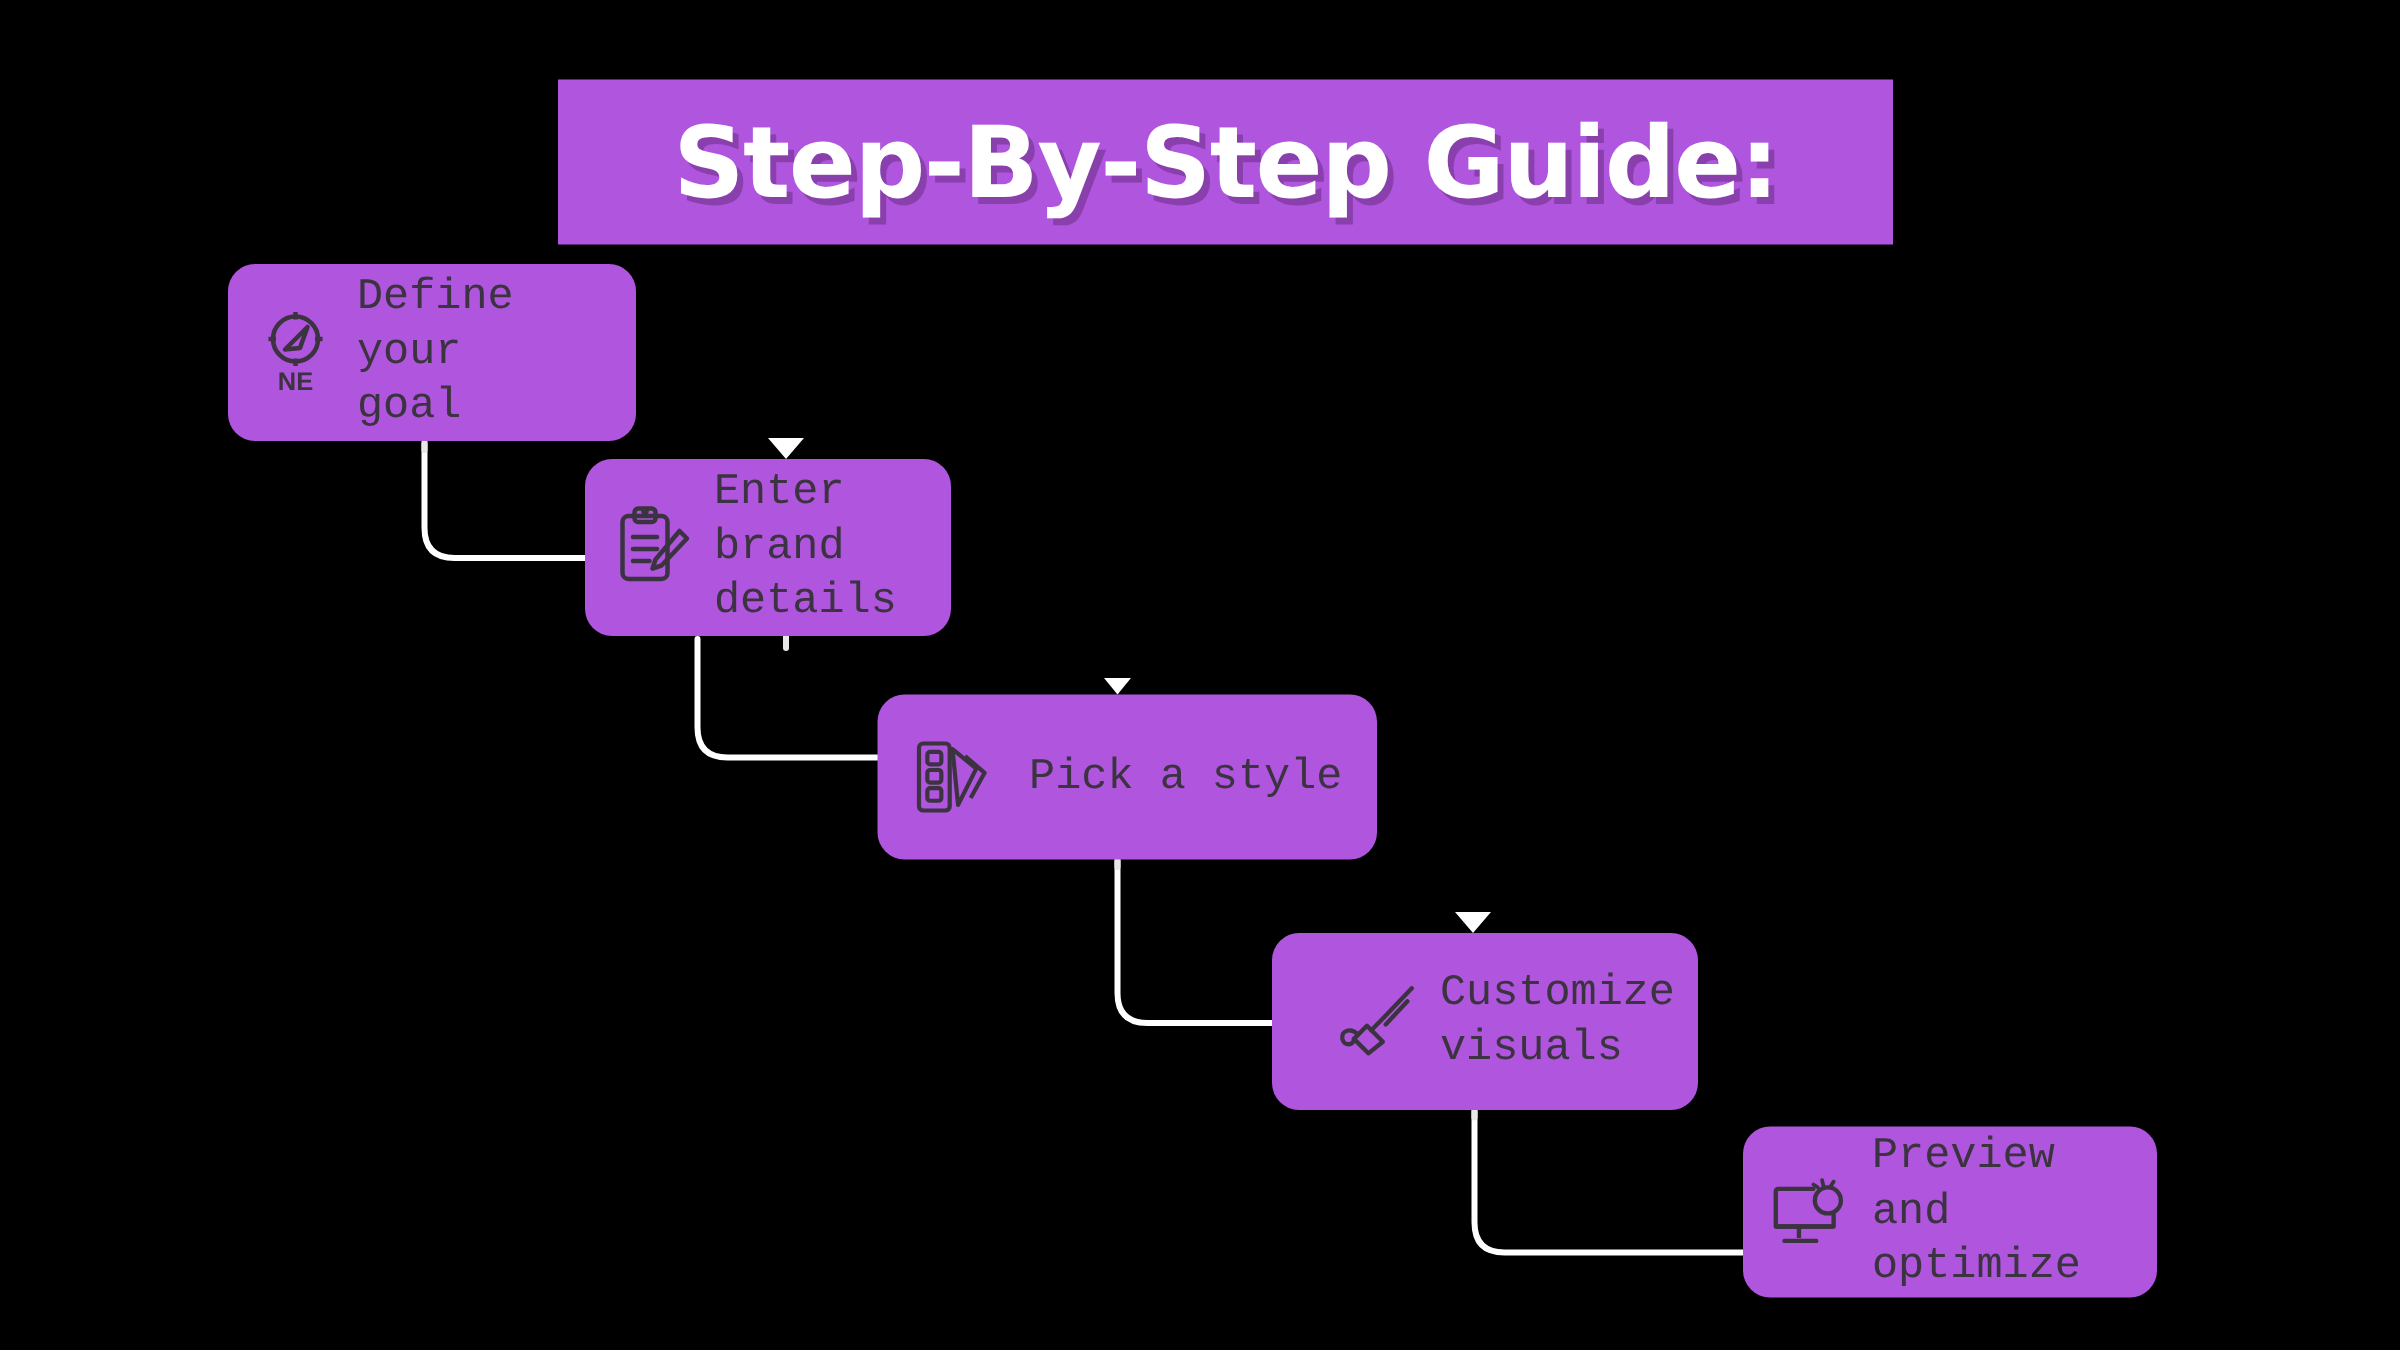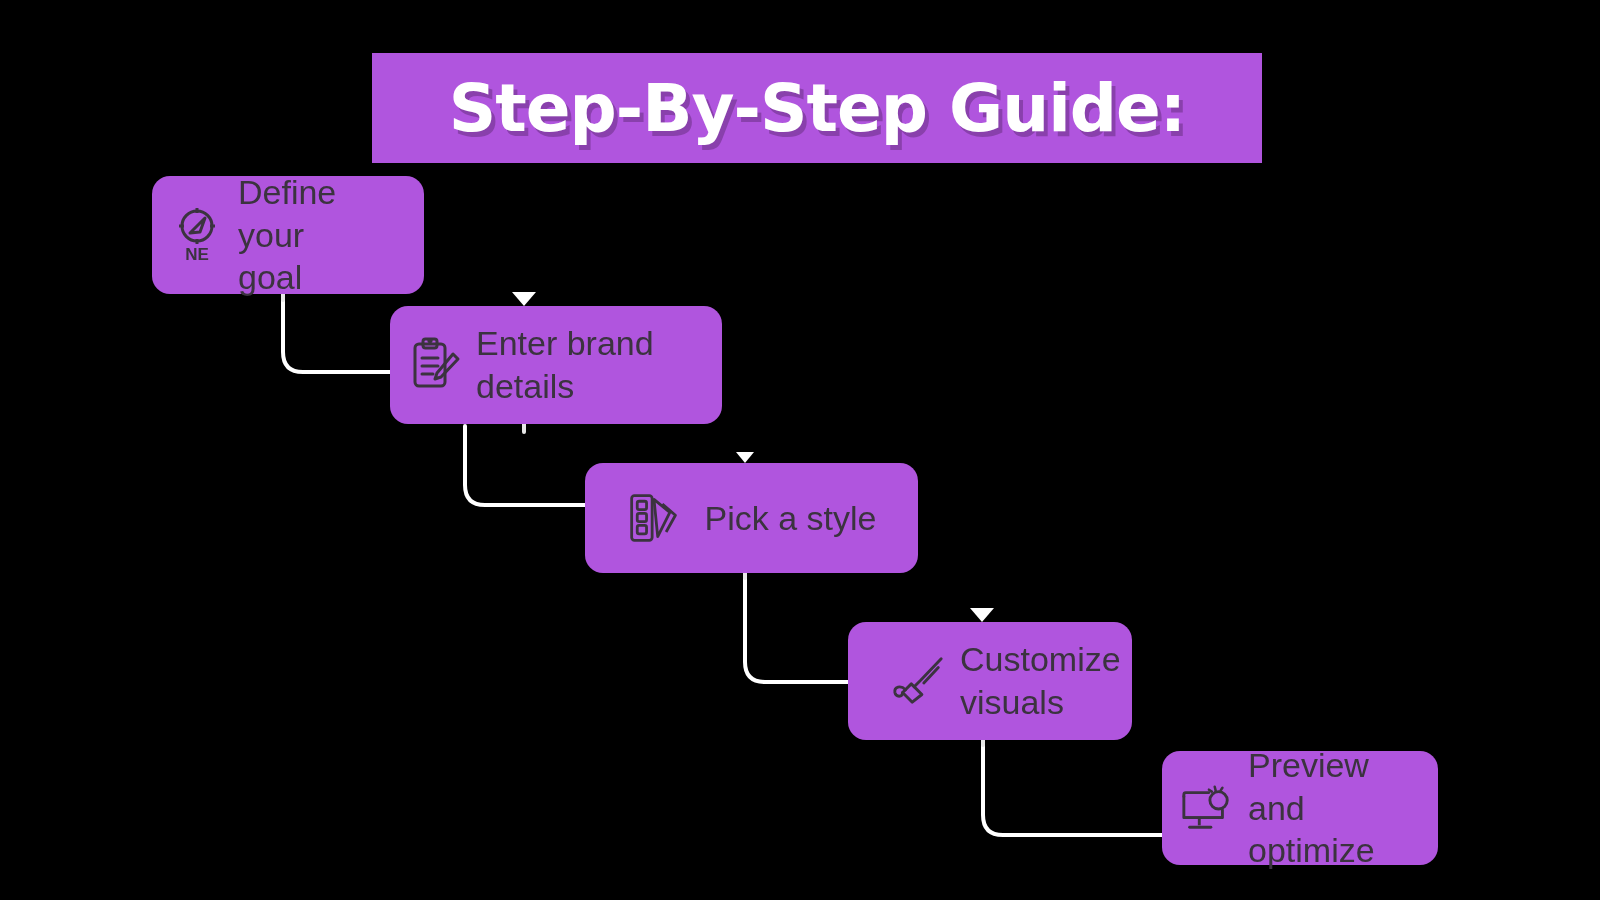--- a/index.html
+++ b/index.html
@@ -74,30 +74,30 @@
   .node-icon {
     flex: 0 0 auto;
     display: flex;
     align-items: center;
     justify-content: center;
     width: 54px;
     height: 60px;
   }
   .node-icon svg { display: block; }
   .node-label {
-    font-family: Liberation Sans, sans-serif;
-    font-size: 34px;
+    font-family: Liberation Mono, monospace;
+    font-size: 29px;
     line-height: 1.26;
     color: #3b333f;
     white-space: pre-line;
   }
 
   
   #node-0 { left: 112px;  top: 176px; width: 272px; height: 118px; }
-  #node-1 { left: 350px;  top: 306px; width: 332px; height: 118px; }
+  #node-1 { left: 350px;  top: 306px; width: 244px; height: 118px; }
   #node-2 { left: 545px;  top: 463px; width: 333px; height: 110px; justify-content: center; }
   #node-3 { left: 808px;  top: 622px; width: 284px; height: 118px; padding-left: 44px; }
   #node-4 { left: 1122px; top: 751px; width: 276px; height: 114px; }
 
   #node-2 .node-label { white-space: nowrap; }
   #node-2 { padding-left: 22px; gap: 24px; }
 </style>
 </head>
 <body>
 

